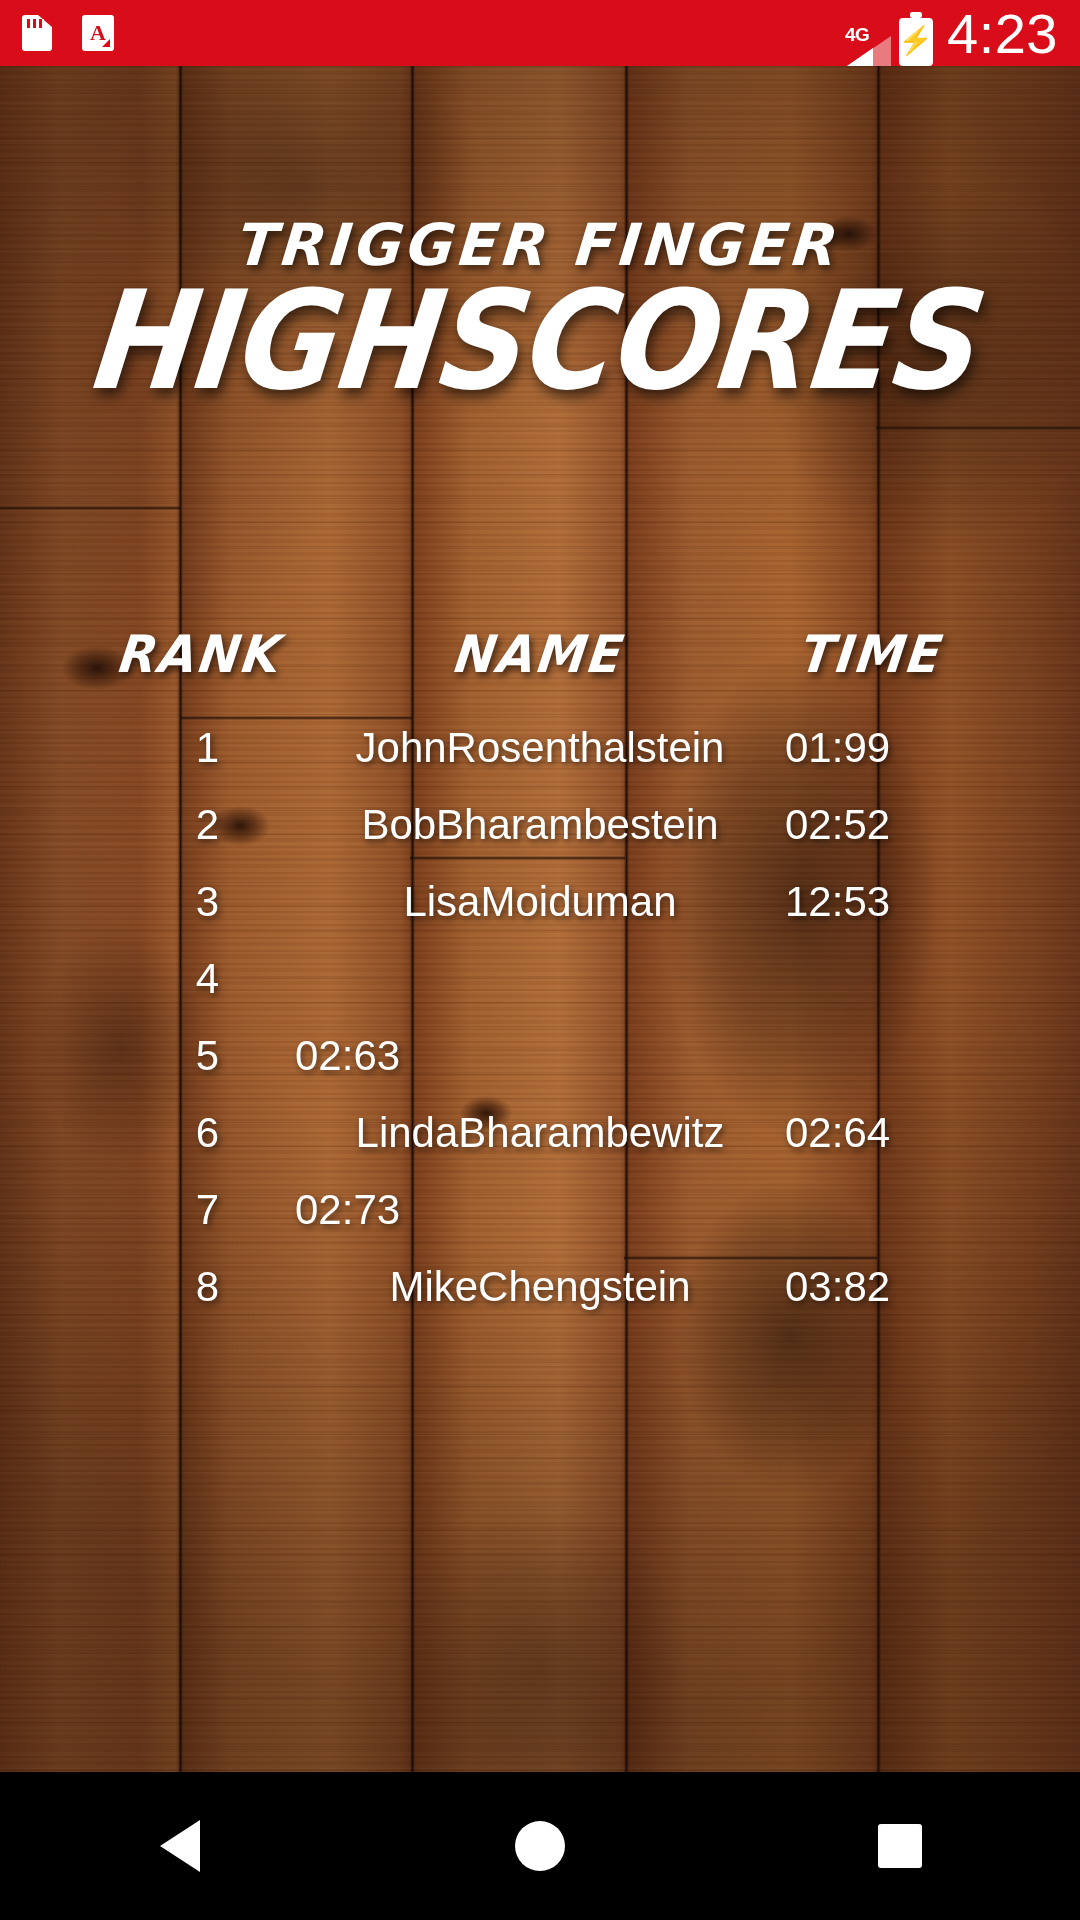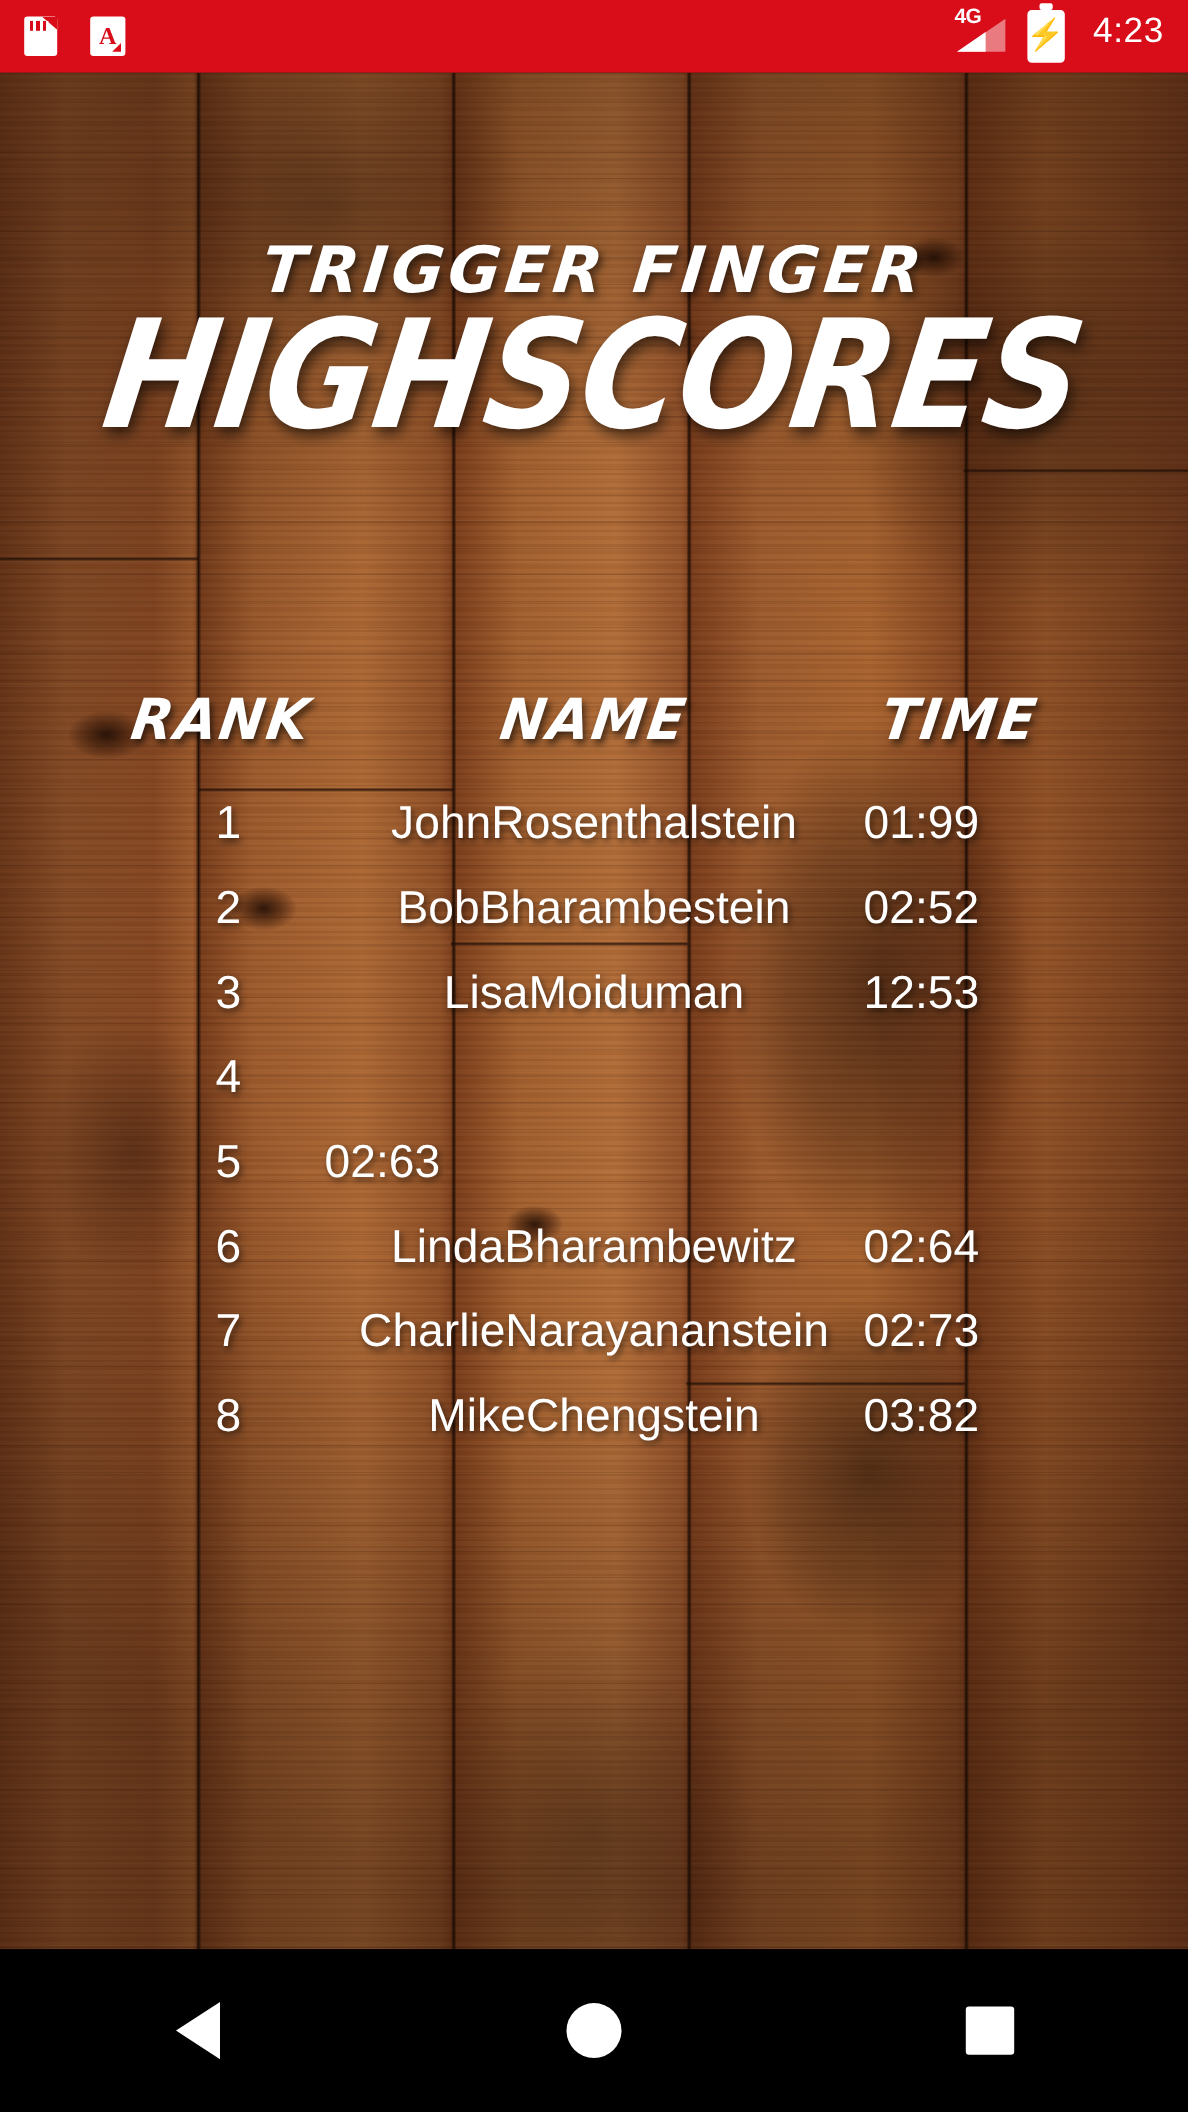--- a/index.html
+++ b/index.html
@@ -36,22 +36,22 @@
     z-index: 30;
   }
   .status-left {
     display: flex;
     align-items: center;
     gap: 30px;
   }
   .status-right {
     margin-left: auto;
     display: flex;
-    align-items: flex-start;
-    gap: 20px;
+    align-items: flex-end;
+    gap: 8px;
   }
   .sd-icon {
     width: 30px; height: 36px;
     background: #fff;
     border-radius: 3px;
     position: relative;
   }
   .sd-icon::before {
     content: "";
     position: absolute;
@@ -142,21 +142,21 @@
   .battery .bolt {
     position: absolute;
     top: 3px; left: 50%;
     transform: translateX(-50%);
     color: #d80d19;
     font-size: 28px;
     line-height: 34px;
   }
   .clock {
     color: #fff;
-    font-size: 32px;
+    font-size: 56px;
     font-weight: 400;
     letter-spacing: 0.5px;
     margin-left: 6px;
   }
 
   
   #content {
     position: absolute;
     top: 66px; left: 0;
     width: 1080px;
@@ -428,21 +428,20 @@
         <div class="cell col-rank">5</div>
         <div class="cell col-time">02:63</div>
       </div>
       <div class="score-row">
         <div class="cell col-rank">6</div>
         <div class="cell col-name">LindaBharambewitz</div>
         <div class="cell col-time">02:64</div>
       </div>
       <div class="score-row">
         <div class="cell col-rank">7</div>
-        <div class="cell col-name">CharlieNarayananstein</div>
         <div class="cell col-time">02:73</div>
       </div>
       <div class="score-row">
         <div class="cell col-rank">8</div>
         <div class="cell col-name">MikeChengstein</div>
         <div class="cell col-time">03:82</div>
       </div>
     </div>
   </div>
 

